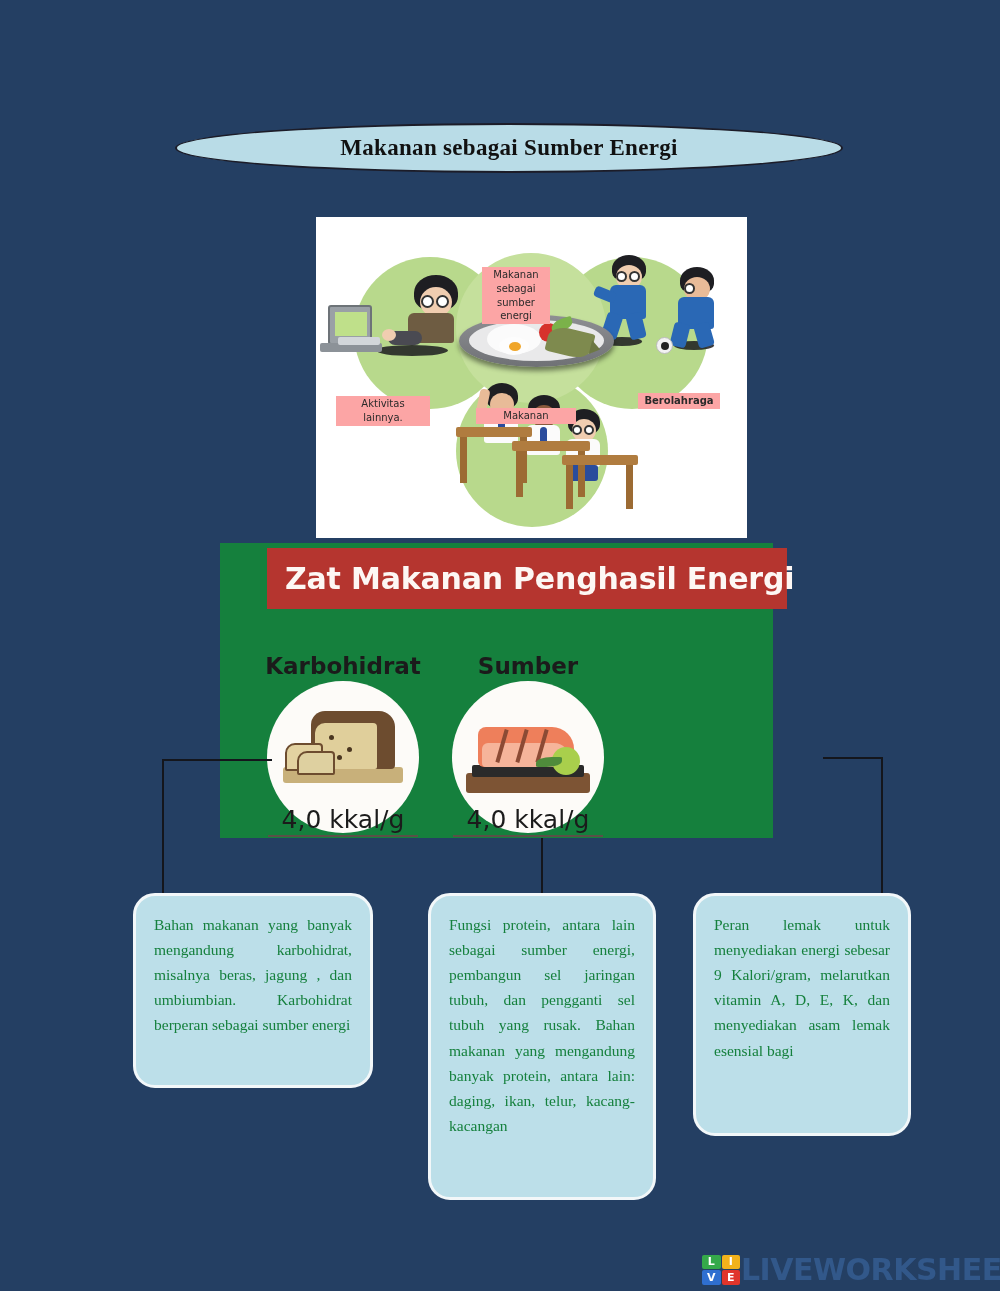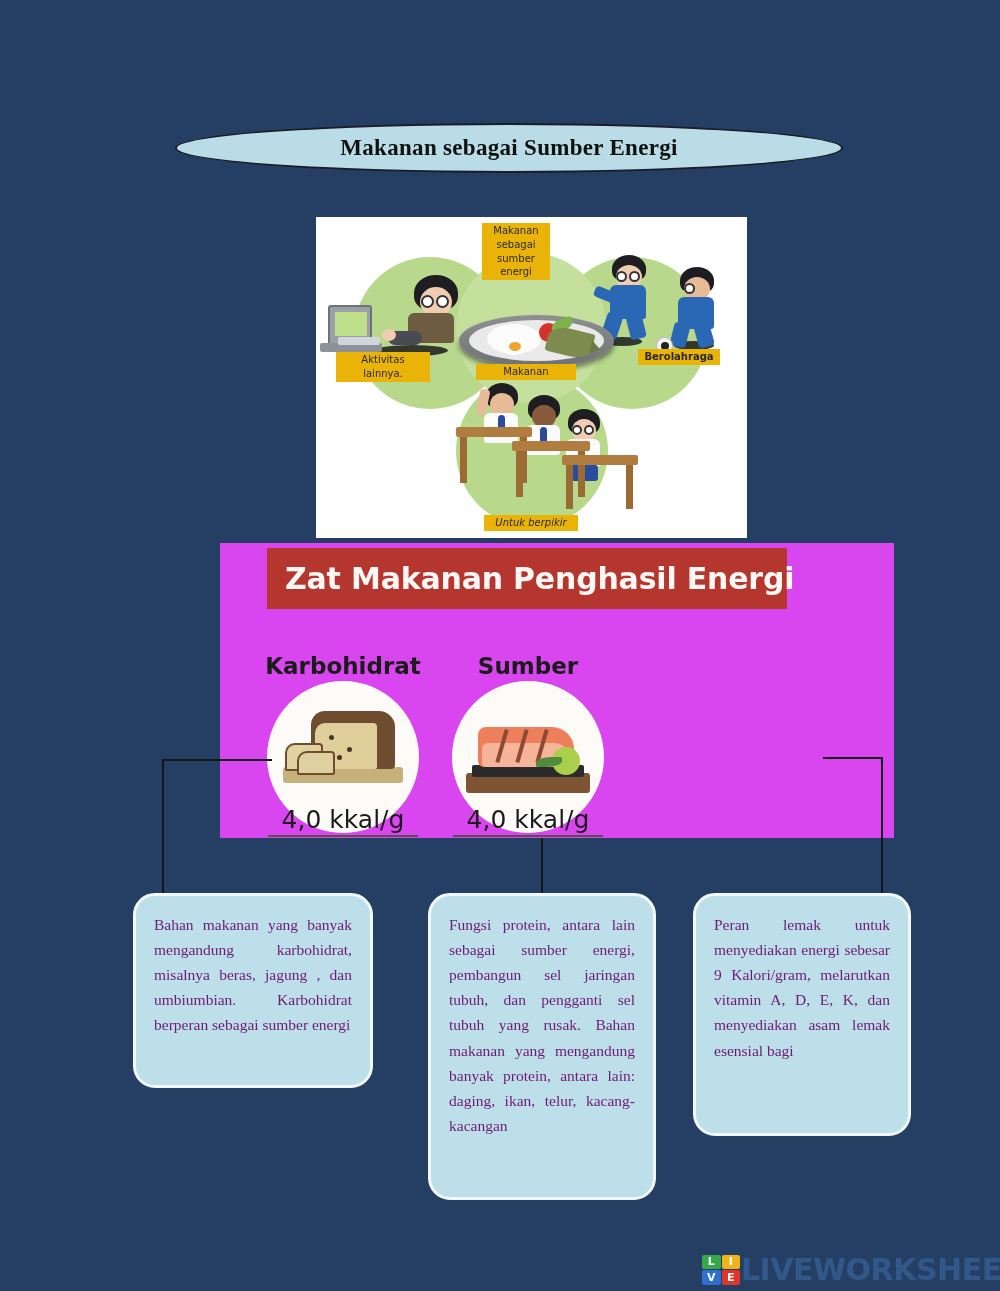--- a/index.html
+++ b/index.html
@@ -44,29 +44,30 @@
     position: absolute;
     left: 316px;
     top: 217px;
     width: 431px;
     height: 321px;
     background: #ffffff;
     overflow: hidden;
   }
   .ill-label {
     position: absolute;
-    background: #eab308;
+    background: #fca5a5;
     font-family: "DejaVu Sans", sans-serif;
     font-size: 10px;
     color: #2a2a2a;
     text-align: center;
     line-height: 1.38;
     padding: 1px 4px;
     z-index: 6;
     white-space: pre-line;
+    margin-top: 44px;
   }
   .blob {
     position: absolute;
     border-radius: 50%;
     background: #b8d98c;
     z-index: 1;
   }
   .blob.b1 { left: 38px;  top: 40px;  width: 152px; height: 152px; }
   .blob.b2 { left: 240px; top: 40px;  width: 152px; height: 152px; }
   .blob.b3 { left: 140px; top: 158px; width: 152px; height: 152px; }
@@ -114,23 +115,23 @@
   .desk { position:absolute; background:#b07c3f; border-radius:2px; z-index:5;}
   .desk-leg { position:absolute; background:#9c6b33; width:7px; z-index:5;}
 
   .shadow-ell { position:absolute; border-radius:50%; background:#1b1b1f; opacity:.85; z-index:2;}
 
   
   #infographic {
     position: absolute;
     left: 220px;
     top: 543px;
-    width: 674px;
+    width: 553px;
     height: 295px;
-    background: #d946ef;
+    background: #15803d;
   }
   #info-banner {
     position: absolute;
     left: 47px;
     top: 5px;
     width: 520px;
     height: 61px;
     background: #b5352f;
     display: flex;
     align-items: center;
@@ -217,21 +218,21 @@
     position: absolute;
     background: #bcdfe9;
     border: 3px solid #f2f7f9;
     border-radius: 22px;
     overflow: hidden;
   }
   .desc-box p {
     font-family: "Liberation Serif", serif;
     font-size: 15.5px;
     line-height: 1.62;
-    color: #701a75;
+    color: #15803d;
     text-align: justify;
     text-align-last: left;
     padding: 16px 18px 10px 18px;
     margin: 0;
     hyphens: none;
   }
   #desc-karbohidrat { left: 133px; top: 893px; width: 240px; height: 195px; }
   #desc-protein    { left: 428px; top: 893px; width: 228px; height: 307px; }
   #desc-lemak      { left: 693px; top: 893px; width: 218px; height: 243px; }
 

